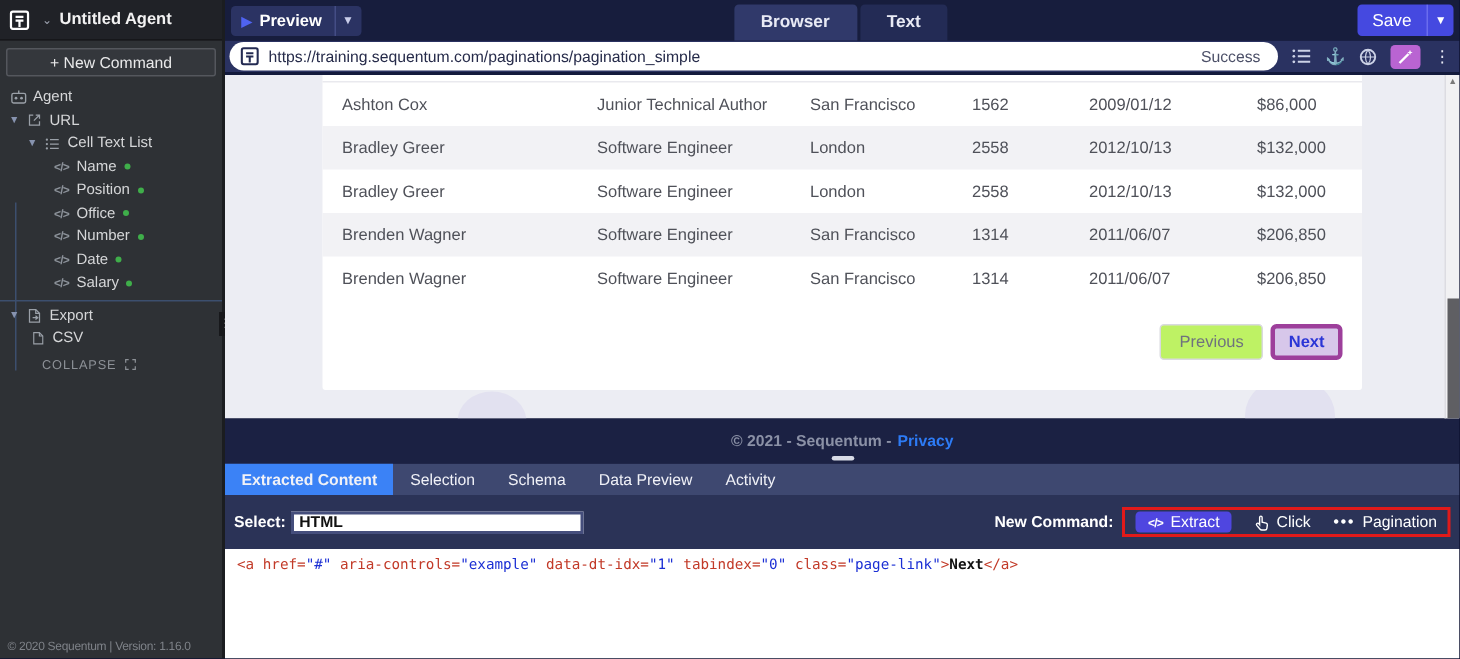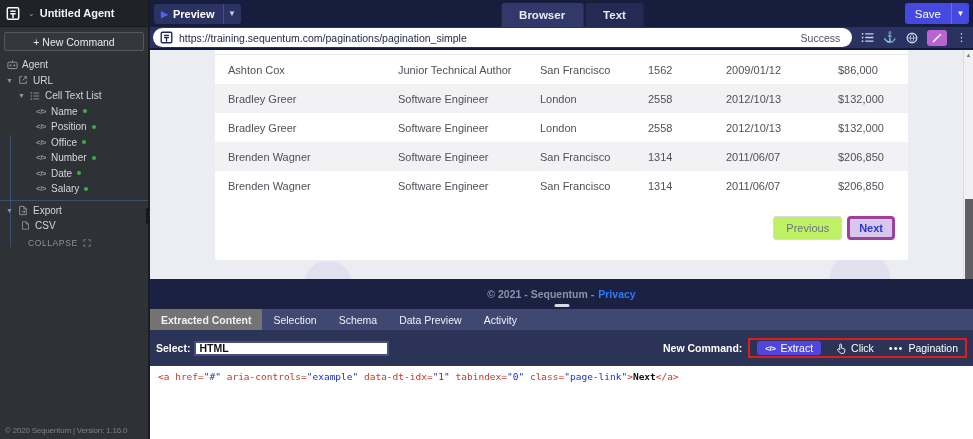--- a/index.html
+++ b/index.html
@@ -27,21 +27,21 @@
   .sb-version { position:absolute; bottom:4px; left:5px; font-size:8px; color:#7e8288; white-space:nowrap; letter-spacing:-0.2px; }
 
   
   .main { flex:1; display:flex; flex-direction:column; min-width:0; }
 
   .topbar { height:27px; background:#171d3d; position:relative; display:flex; align-items:center; padding:0 4px; }
   .preview-btn { display:flex; align-items:center; height:20px; background:#2b3363; border-radius:3px; overflow:hidden; cursor:pointer; }
   .preview-main { display:flex; align-items:center; gap:5px; padding:0 8px 0 7px; color:#fff; font-size:11px; font-weight:bold; }
   .play-tri { color:#4f63f0; font-size:9px; }
   .preview-dd { width:18px; height:20px; border-left:1px solid #444d85; display:flex; align-items:center; justify-content:center; color:#c9cdea; font-size:8px; cursor:pointer; }
-  .view-tabs { position:absolute; left:50%; top:3px; transform:translateX(-50%); display:flex; height:24px;margin-left:12px; }
+  .view-tabs { position:absolute; left:50%; top:3px; transform:translateX(-50%); display:flex; height:24px; }
   .vtab { padding:0 18px; display:flex; align-items:center; font-size:11.5px; font-weight:bold; color:#e8eaf5; background:#232b55; border-radius:3px 3px 0 0; margin-right:2px; cursor:pointer; }
   .vtab.active { background:#30396a; }
   .save-btn { position:absolute; right:4px; top:3px; height:21px; display:flex; align-items:center; background:#4549e0; border-radius:3px; overflow:hidden; cursor:pointer; }
   .save-label { padding:0 10px; color:#fff; font-size:11.5px; }
   .save-dd { width:18px; height:21px; border-left:1px solid #6a6dee; display:flex; align-items:center; justify-content:center; color:#fff; font-size:8px; }
 
   .urlrow { height:23px; background:#2a3261; display:flex; align-items:center; padding:0 6px 0 3px; gap:9px; border-bottom:2px solid #131a3c; }
   .urlpill { flex:1; height:19px; background:#fff; border-radius:10px; display:flex; align-items:center; padding:0 12px 0 6px; gap:6px; min-width:0; }
   .urlpill .ticon { color:#232a52; margin:0; }
   .url-text { flex:1; font-size:10.5px; color:#262b4a; white-space:nowrap; overflow:hidden; }
@@ -66,21 +66,21 @@
   .vscroll { position:absolute; right:0; top:0; width:10px; height:229px; background:#f1f1f3; border-left:1px solid #dcdce2; z-index:2; }
   .vscroll .arrow { display:block; text-align:center; font-size:6px; color:#7a7a7a; margin-top:2px; }
   .vthumb { position:absolute; left:1px; bottom:0; width:8px; height:80px; background:#5f5f63; }
 
   .page-footer { height:30px; background:#1b2143; display:flex; align-items:center; justify-content:center; gap:4px; position:relative; font-size:10.5px; color:#8b91a6;font-weight:bold; }
   .privacy { color:#2d7bf5; cursor:pointer; }
   .drag-handle { position:absolute; bottom:2px; left:50%; transform:translateX(-50%); width:15px; height:3px; background:#d8dbe6; border-radius:2px; cursor:ns-resize; }
 
   .panel-tabs { height:21px; background:#3e4870; display:flex; }
   .ptab { padding:0 11px; display:flex; align-items:center; font-size:10.5px; color:#f0f1f7; cursor:pointer; }
-  .ptab.active { background:#737373; font-weight:bold; }
+  .ptab.active { background:#3b82f6; font-weight:bold; }
 
   .select-row { height:36px; background:#2b3357; display:flex; align-items:center; padding:0 6px; }
   .select-label { color:#fff; font-size:10.5px; font-weight:bold; margin-right:4px; }
   .select-input { width:195px; height:15px; border:2px solid #454e7c; background:#fff; font-family:"Liberation Sans", sans-serif; font-size:10.5px; font-weight:bold; color:#111; padding:0 3px; outline:none; }
   .nc-group { margin-left:auto; display:flex; align-items:center; }
   .nc-label { color:#fff; font-size:10.5px; font-weight:bold; margin-right:6px; }
   .redbox { border:2px solid #e11a1a; display:flex; align-items:center; gap:15px; padding:1px 7px; height:20px; }
   .cmd-btn { display:flex; align-items:center; gap:5px; color:#fff; font-size:10.5px; cursor:pointer; white-space:nowrap; }
   .cmd-btn.filled { background:#4f46e0; border-radius:3px; padding:1px 8px; }
   .cmd-ellipsis { font-size:11px; letter-spacing:1px; }

